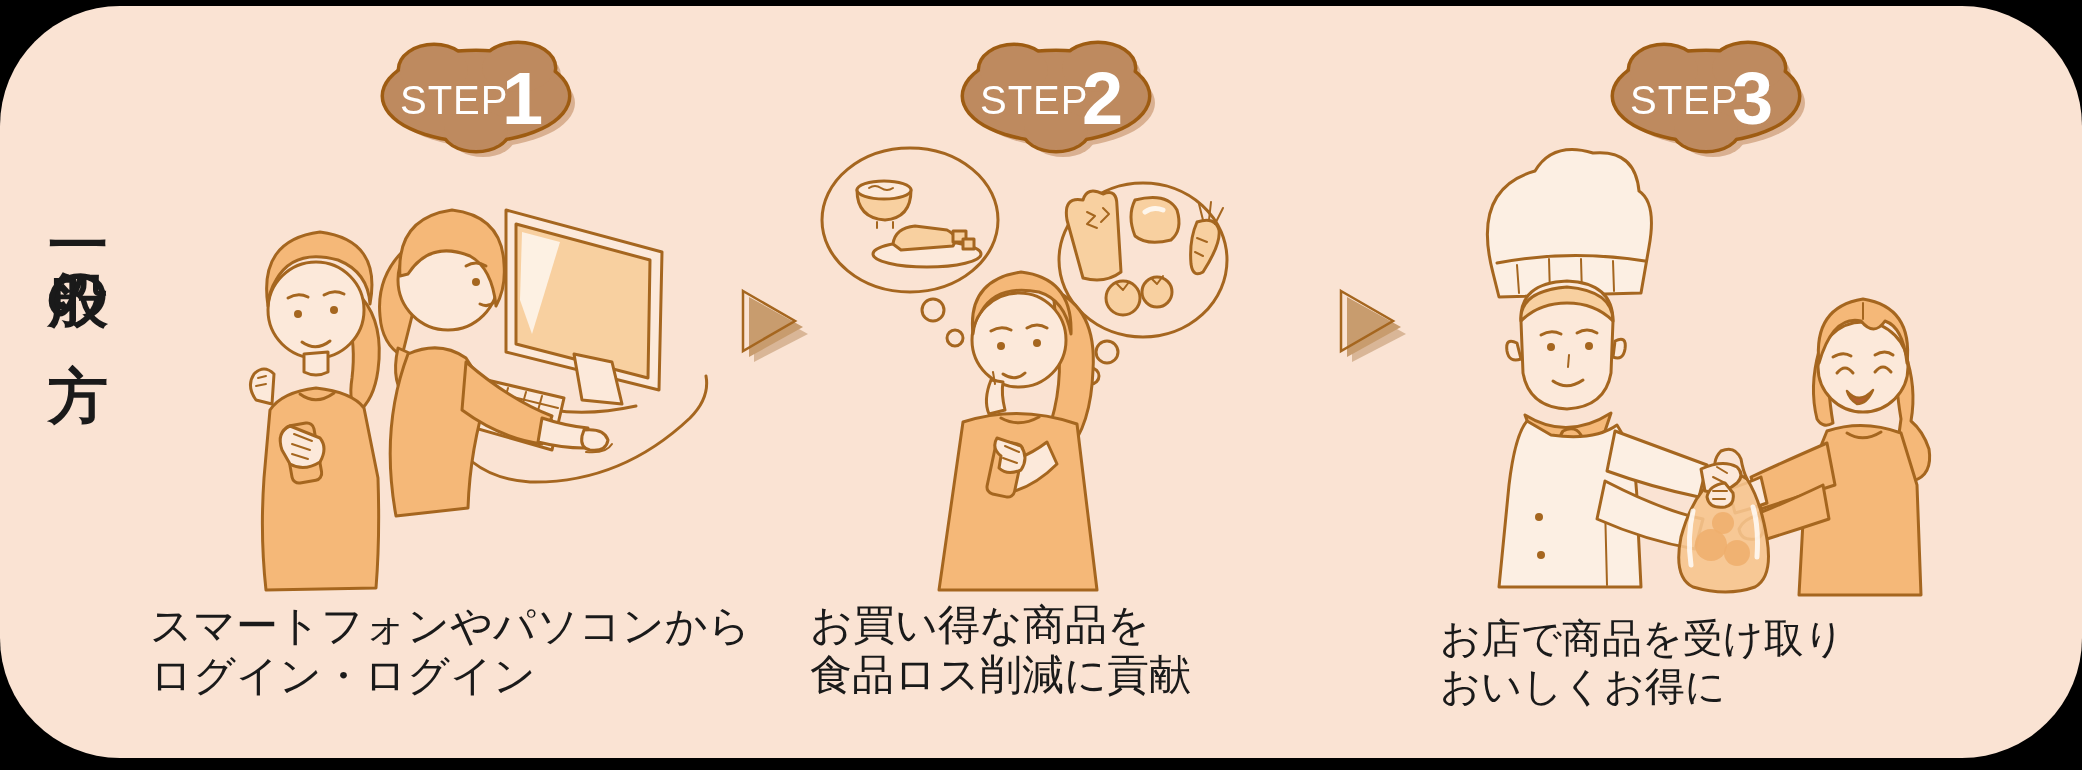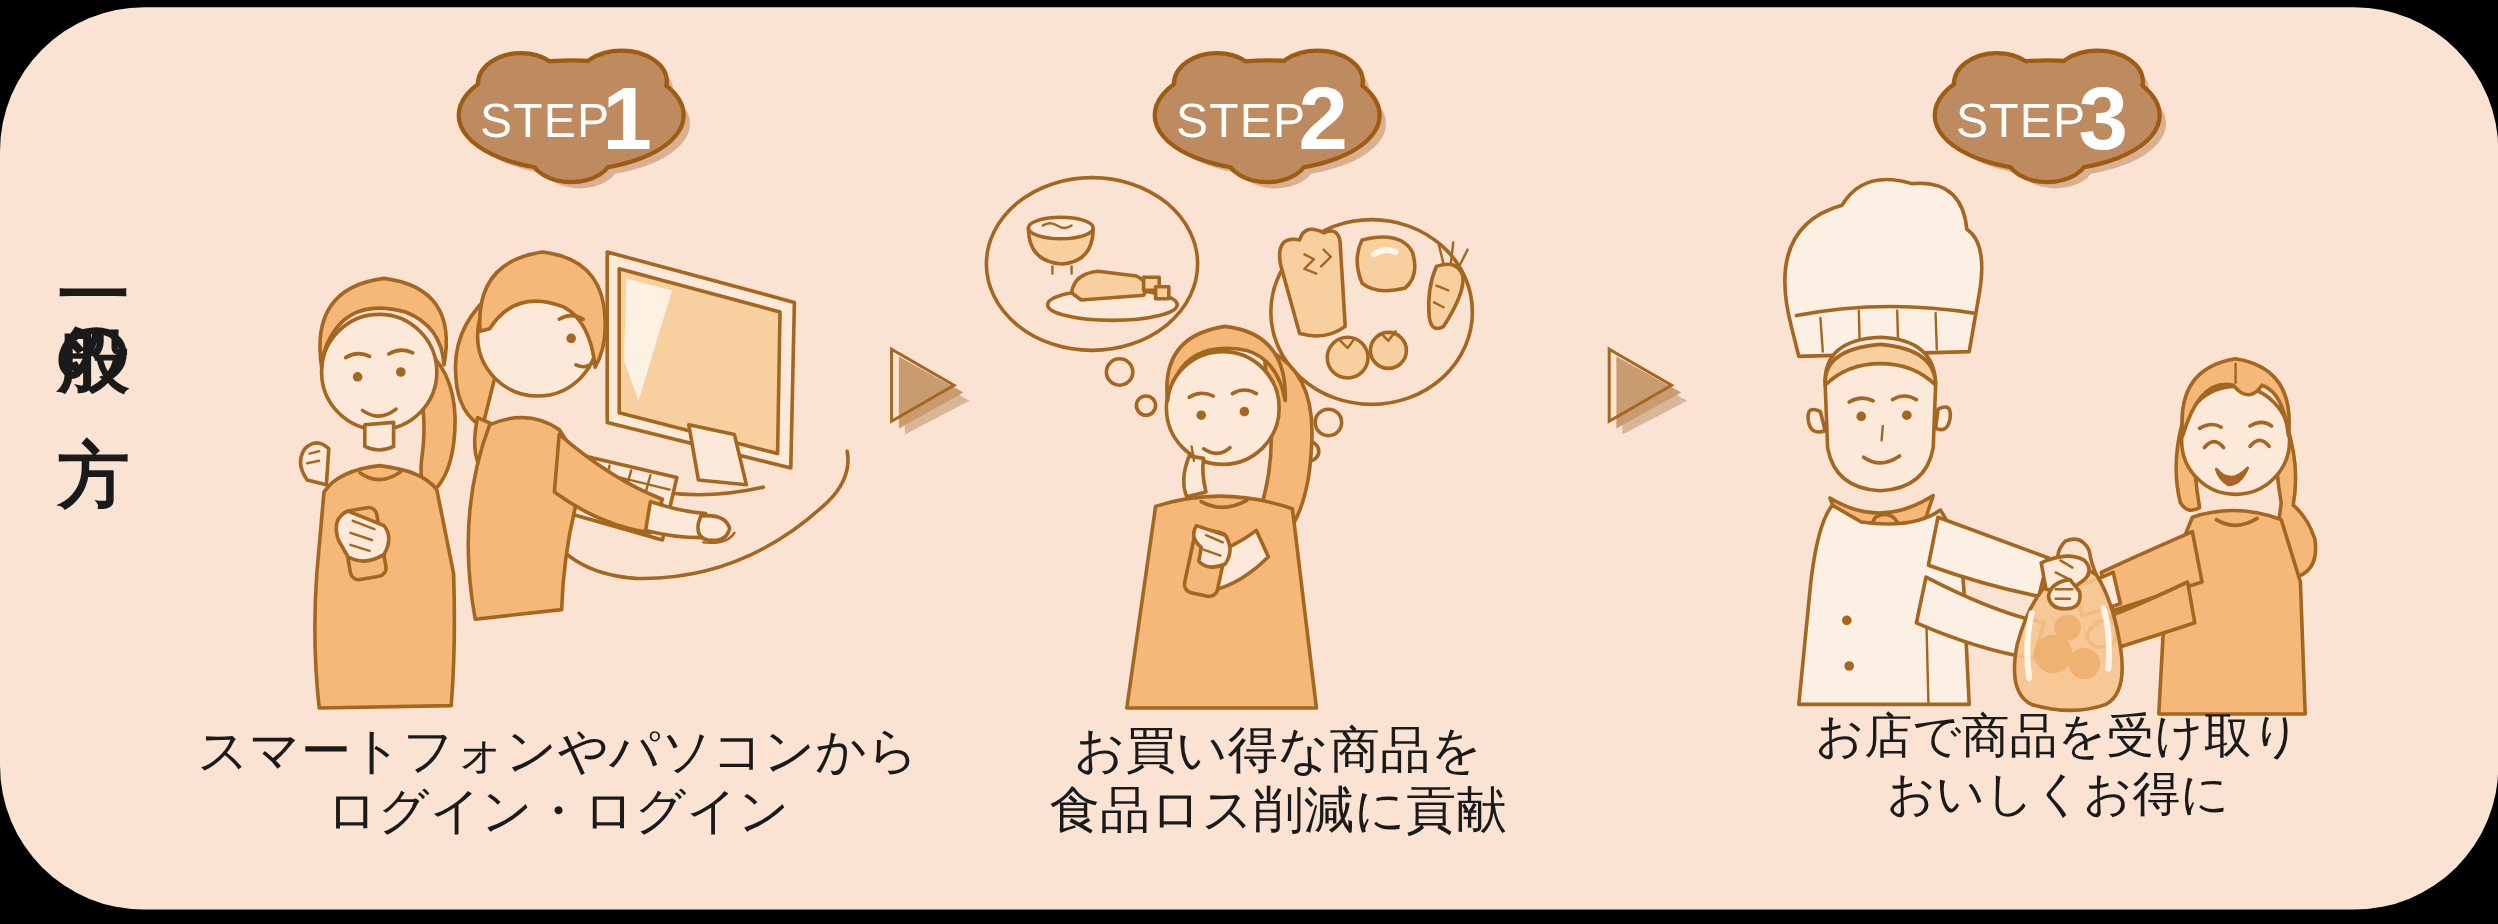--- a/index.html
+++ b/index.html
@@ -27,22 +27,22 @@
   .ln{fill:none;stroke:var(--outline);stroke-width:3;stroke-linecap:round;stroke-linejoin:round}
   .sw2{stroke-width:2}
   .f-sk{fill:var(--skin);stroke:var(--outline);stroke-width:3;stroke-linejoin:round}
   .f-or{fill:var(--fill-orange);stroke:var(--outline);stroke-width:3;stroke-linejoin:round}
   .f-lt{fill:var(--fill-light);stroke:var(--outline);stroke-width:3;stroke-linejoin:round}
   .f-wh{fill:var(--cream);stroke:var(--outline);stroke-width:3;stroke-linejoin:round}
   .f-bag{fill:var(--bag);fill-opacity:.9;stroke:var(--outline);stroke-width:3;stroke-linejoin:round}
   .dot{fill:var(--outline);stroke:none}
   .shine{stroke:#fff;stroke-width:5;fill:none;stroke-linecap:round;opacity:.8}
   .arrow{position:absolute;width:70px;height:78px;}
-  .caption{position:absolute;text-align:center;color:var(--text);font-size:42px;line-height:50px;}
-  .caption.small{font-size:40px;line-height:48px;}
+  .caption{position:absolute;text-align:left;color:var(--text);font-size:42px;line-height:50px;}
+  .caption.small{font-size:40px;line-height:48px;margin-top:24px;}
 </style>
 </head>
 <body>
 
 <div class="stage">
   <div class="panel"></div>
 
   <div class="side-label">一般の方</div>
 
   <div class="badge" style="left:376px;top:40px">

